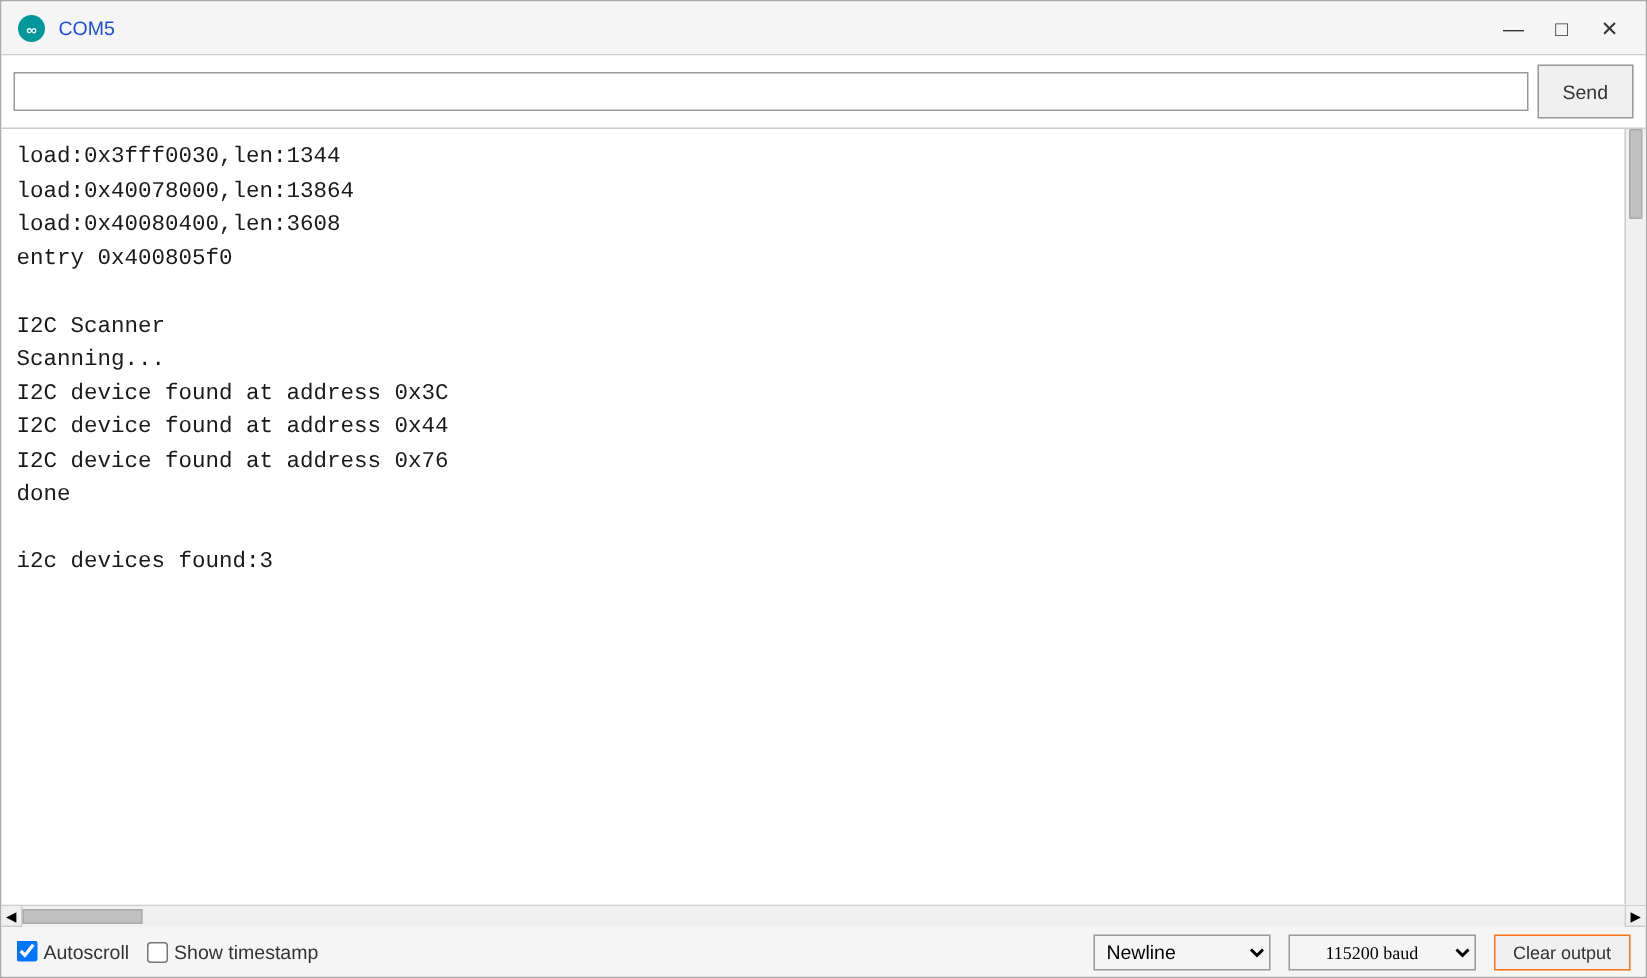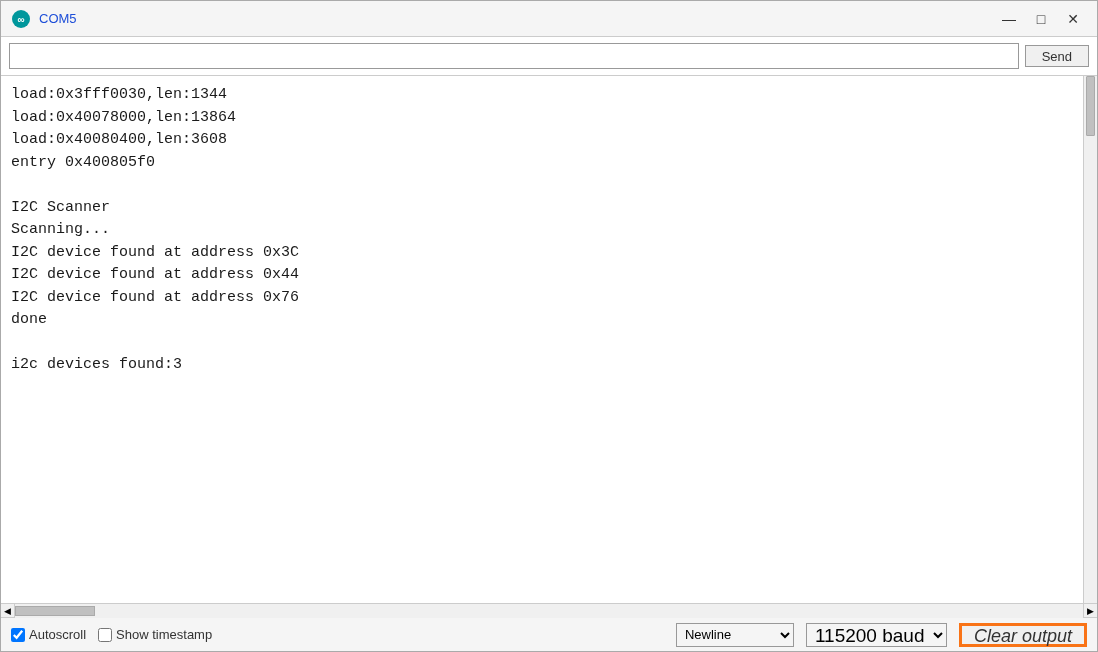--- a/index.html
+++ b/index.html
@@ -82,21 +82,21 @@
       height: 26px;
       border: 1px solid #999;
       padding: 0 6px;
       font-size: 13px;
       outline: none;
       background: #ffffff;
     }
 
     .send-button {
       margin-left: 6px;
-      height: 22px;
+      height: 36px;
       padding: 0 16px;
       background: #f0f0f0;
       border: 1px solid #999;
       cursor: pointer;
       font-size: 13px;
       color: #333;
     }
 
     .output-area {
       flex: 1;
@@ -215,21 +215,21 @@
       border-top: 1px solid #cccccc;
       display: flex;
       align-items: center;
       padding: 0 10px;
       gap: 12px;
       flex-shrink: 0;
     }
 
     .autoscroll-check {
       display: flex;
-      align-items: flex-end;
+      align-items: flex-start;
       gap: 4px;
       font-size: 13px;
       color: #333;
     }
 
     .autoscroll-check input[type="checkbox"] {
       width: 14px;
       height: 14px;
       cursor: pointer;
     }
@@ -257,36 +257,36 @@
       height: 24px;
       font-size: 13px;
       border: 1px solid #999;
       background: #f5f5f5;
       padding: 0 4px;
       cursor: pointer;
     }
 
     .baud-select {
       height: 24px;
-      font-size: 19px;
+      font-size: 12px;
       border: 1px solid #999;
       background: #f5f5f5;
-      padding: 0 4px;
-      cursor: pointer;
+      padding: 0 20px;
+      cursor: pointer;
+      font-family: Liberation Serif, serif;
     }
 
     .clear-output-btn {
       height: 24px;
       padding: 0 12px;
       background: #f0f0f0;
-      border: 3px solid #f97316;
-      cursor: pointer;
-      font-size: 18px;
-      color: #333;
-      font-style: italic;
+      border: 1px solid #f97316;
+      cursor: pointer;
+      font-size: 12px;
+      color: #333;
     }
   </style>
 </head>
 <body>
 
 <div class="window">
 
   <div class="title-bar">
     <div class="title-bar-icon">
       <svg width="20" height="20" viewBox="0 0 20 20">

